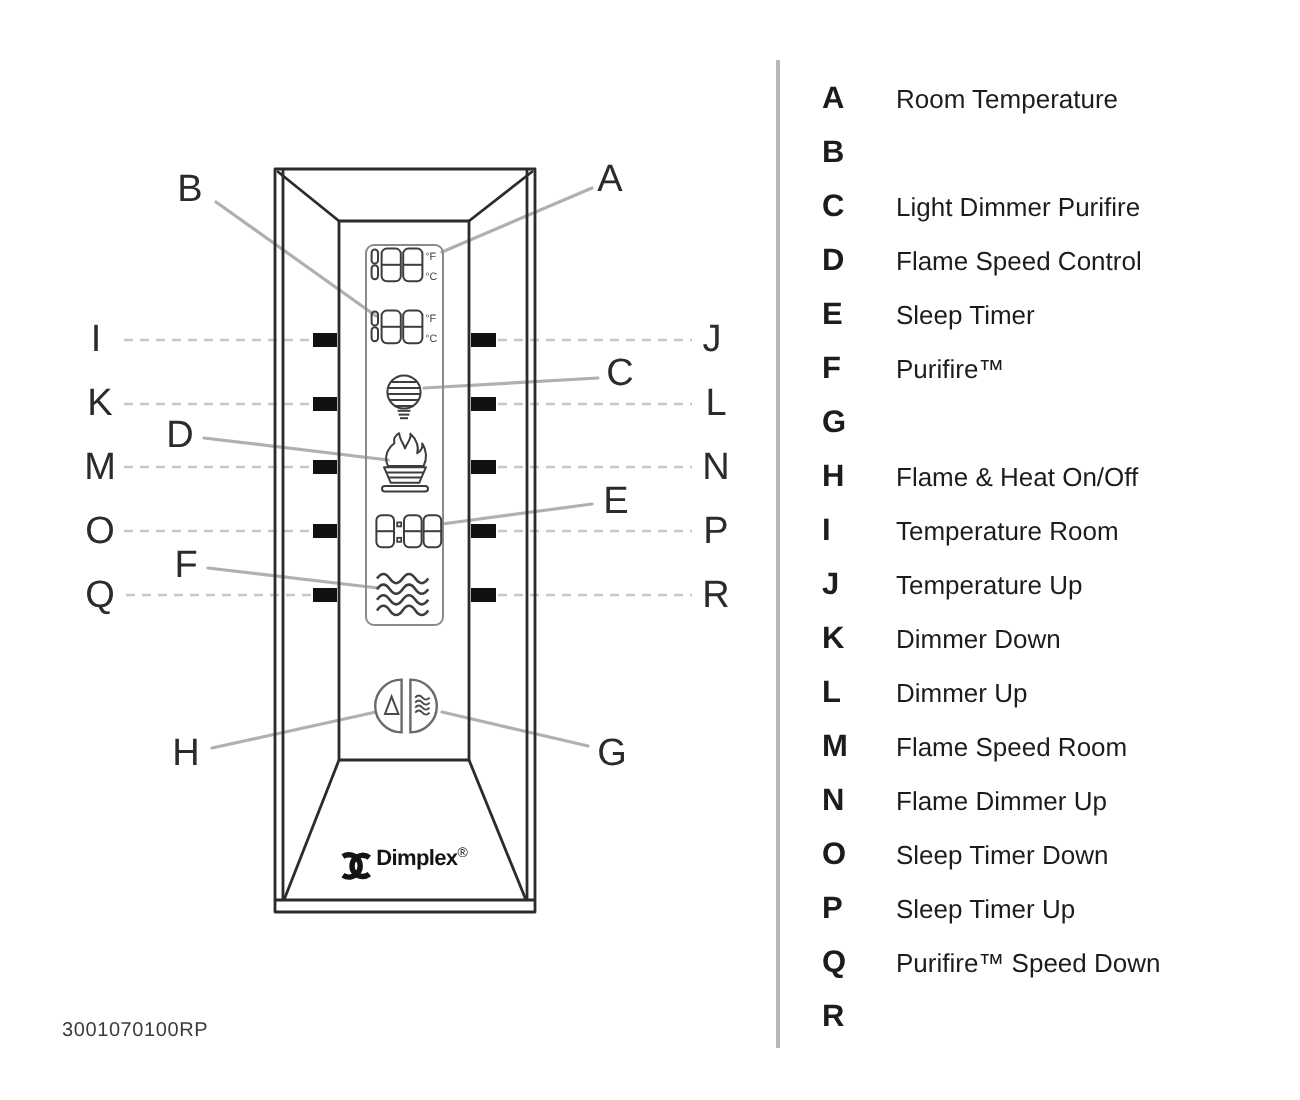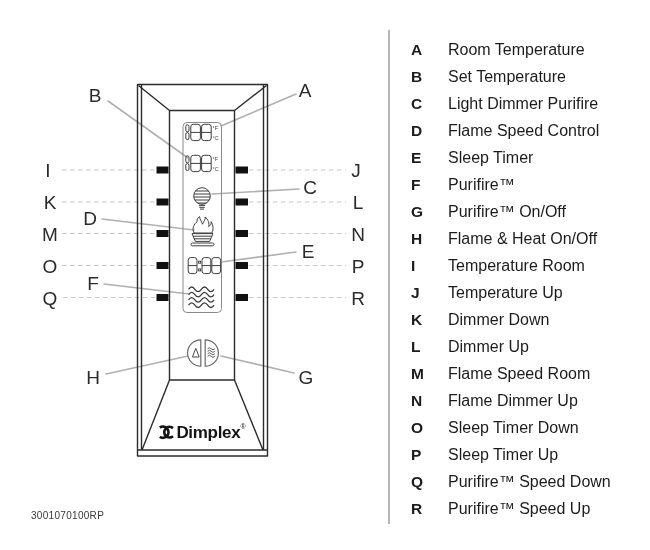--- a/index.html
+++ b/index.html
@@ -4,24 +4,24 @@
 <style>
   html,body{margin:0;padding:0;background:#ffffff;}
   body{width:650px;height:550px;overflow:hidden;font-family:"Liberation Sans",sans-serif;-webkit-font-smoothing:antialiased;}
   .stage{position:relative;width:650px;height:550px;background:#fff;}
   .diagram-svg{position:absolute;left:0;top:0;}
   .callout{position:absolute;transform:translate(-50%,-50%);font-size:19px;color:#2b2b2b;line-height:1;}
   .divider{position:absolute;left:388px;top:30px;width:2px;height:494px;background:#b7b7b7;}
   .legend{position:absolute;left:390px;top:36px;padding-left:21px;}
   .legend-row{display:flex;align-items:center;height:27px;}
   .legend-letter{width:37px;font-weight:700;font-size:15.5px;color:#1c1c1c;flex:0 0 auto;}
-  .legend-label{font-size:16px;color:#1c1c1c;white-space:nowrap;}
+  .legend-label{font-size:13px;color:#1c1c1c;white-space:nowrap;}
   .product-code{position:absolute;left:31px;top:510px;font-size:10px;color:#3a3a3a;letter-spacing:.3px;text-align:right;}
   .brand-logo{position:absolute;left:201px;top:432px;transform:translate(-50%,-50%);display:flex;align-items:flex-start;}
-  .brand-name{font-weight:700;font-size:17px;color:#141414;letter-spacing:-.3px;line-height:1;}
+  .brand-name{font-weight:700;font-size:11px;color:#141414;letter-spacing:-.3px;line-height:1;}
   .brand-reg{font-size:7px;color:#141414;line-height:1;margin-top:-1px;}
   .brand-mark{margin-right:1px;margin-top:0.5px;}
 </style>
 </head>
 <body>
 
 <div class="stage">
 
   <svg class="diagram-svg" width="390" height="550" viewBox="0 0 390 550">
 
@@ -194,41 +194,39 @@
 
   <div class="divider"></div>
 
   <div class="legend">
     <div class="legend-row">
       <span class="legend-letter">A</span>
       <span class="legend-label">Room Temperature</span>
     </div>
     <div class="legend-row">
       <span class="legend-letter">B</span>
-      <span class="legend-label">Set Temperature</span>
     </div>
     <div class="legend-row">
       <span class="legend-letter">C</span>
       <span class="legend-label">Light Dimmer Purifire</span>
     </div>
     <div class="legend-row">
       <span class="legend-letter">D</span>
       <span class="legend-label">Flame Speed Control</span>
     </div>
     <div class="legend-row">
       <span class="legend-letter">E</span>
       <span class="legend-label">Sleep Timer</span>
     </div>
     <div class="legend-row">
       <span class="legend-letter">F</span>
       <span class="legend-label">Purifire™</span>
     </div>
     <div class="legend-row">
       <span class="legend-letter">G</span>
-      <span class="legend-label">Purifire™ On/Off</span>
     </div>
     <div class="legend-row">
       <span class="legend-letter">H</span>
       <span class="legend-label">Flame &amp; Heat On/Off</span>
     </div>
     <div class="legend-row">
       <span class="legend-letter">I</span>
       <span class="legend-label">Temperature Room</span>
     </div>
     <div class="legend-row">
@@ -258,17 +256,16 @@
     <div class="legend-row">
       <span class="legend-letter">P</span>
       <span class="legend-label">Sleep Timer Up</span>
     </div>
     <div class="legend-row">
       <span class="legend-letter">Q</span>
       <span class="legend-label">Purifire™ Speed Down</span>
     </div>
     <div class="legend-row">
       <span class="legend-letter">R</span>
-      <span class="legend-label">Purifire™ Speed Up</span>
     </div>
   </div>
 
 </div>
 
 </body></html>

